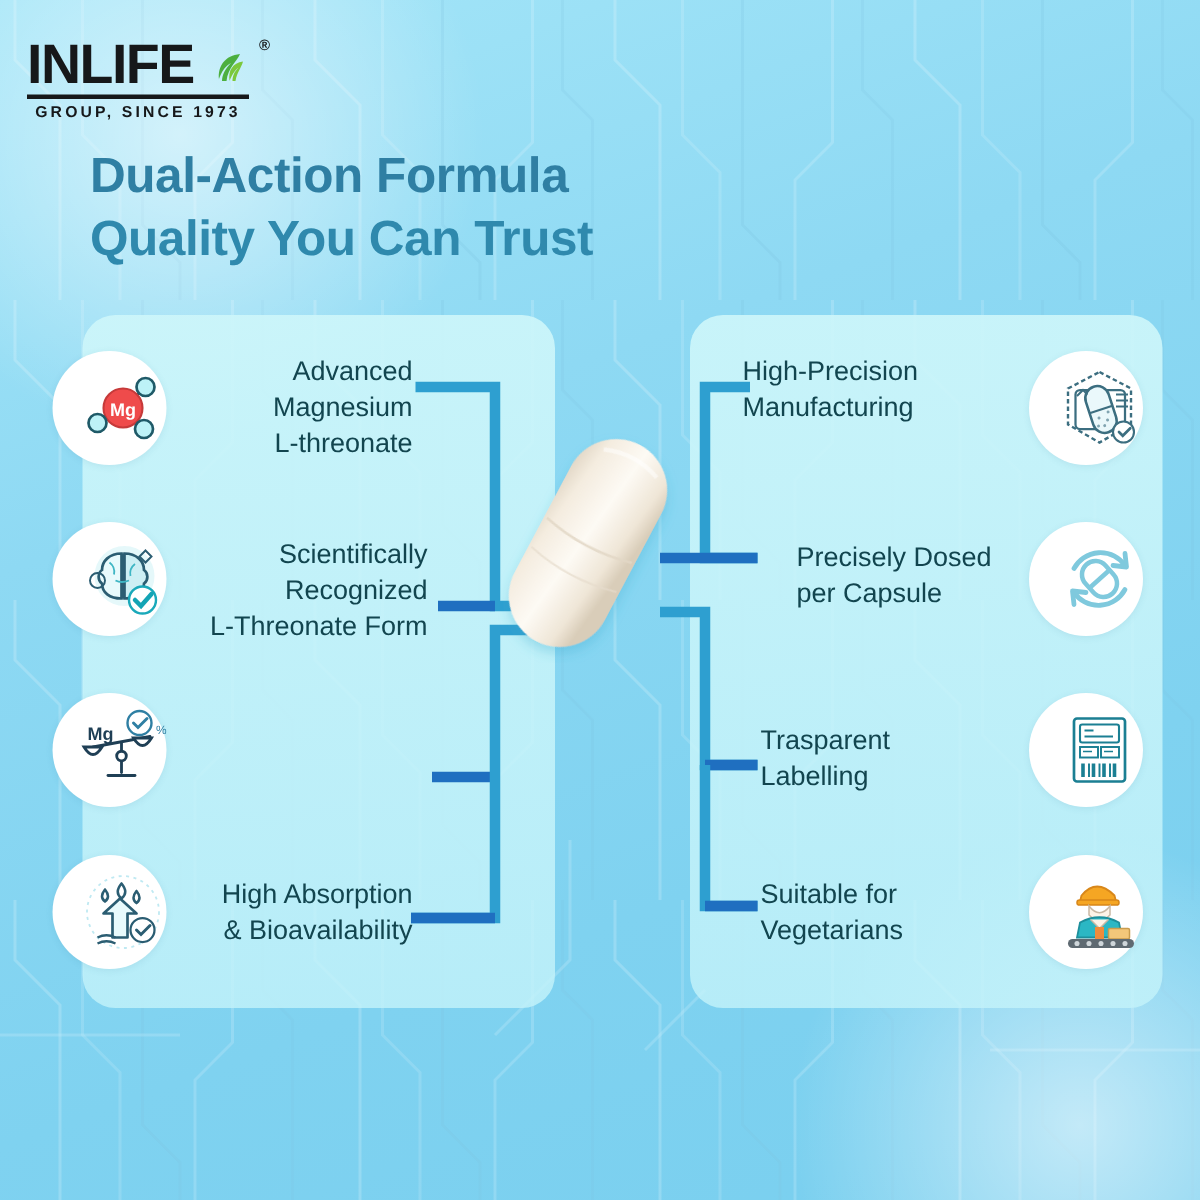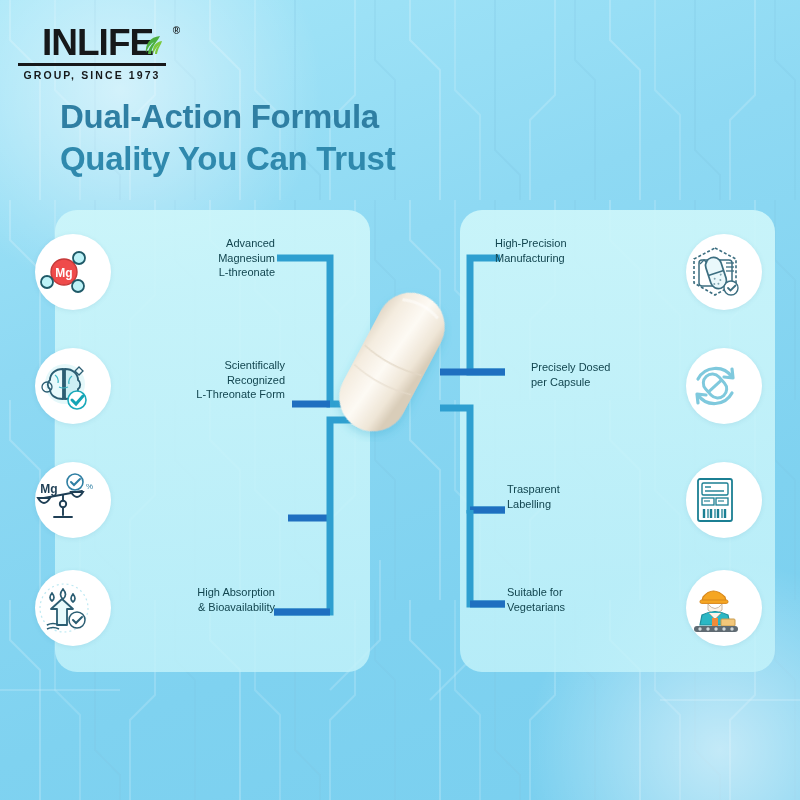--- a/index.html
+++ b/index.html
@@ -20,21 +20,21 @@
   .glow{
     position:absolute;border-radius:50%;pointer-events:none;
     background:radial-gradient(circle,rgba(255,255,255,.55) 0%,rgba(255,255,255,0) 70%);
   }
   
   .logo{position:absolute;left:18px;top:24px;width:150px;}
   .logo-word{
     position:relative;display:flex;align-items:flex-end;
     font-family:"Liberation Sans","DejaVu Sans",sans-serif;
     font-weight:bold;font-size:37px;letter-spacing:-1px;
-    color:#16181a;line-height:1;margin-left:24px;
+    color:#16181a;line-height:1;
   }
   .logo-reg{font-size:10px;font-weight:bold;vertical-align:super;
     position:absolute;right:-11px;top:2px;color:#16181a;}
   .logo-leaf{position:absolute;right:2px;bottom:3px;width:26px;height:26px;}
   .logo-rule{height:2.5px;background:#16181a;margin-top:2px;width:148px;}
   .logo-sub{
     font-size:10.5px;font-weight:bold;letter-spacing:2.1px;
     color:#16181a;margin-top:3px;text-align:center;width:148px;
   }
   .headline{
@@ -46,27 +46,27 @@
   
   .panel{
     position:absolute;border-radius:22px;
     background:linear-gradient(180deg,rgba(205,246,250,.92) 0%,rgba(196,243,250,.80) 100%);
   }
   #panel-left{left:55px;top:210px;width:315px;height:462px;}
   #panel-right{left:460px;top:210px;width:315px;height:462px;}
   
   .bubble{
     position:absolute;width:76px;height:76px;border-radius:50%;
-    background:#ffffff;display:flex;align-items:center;justify-content:flex-start;
+    background:#ffffff;display:flex;align-items:center;justify-content:flex-end;
     box-shadow:0 1px 5px rgba(40,110,140,.10);
   }
   .bubble svg{display:block;}
   
   .feat{
-    position:absolute;font-size:11px;line-height:1.33;
+    position:absolute;font-size:18px;line-height:1.33;
     color:#12454f;font-weight:400;white-space:pre-line;
   }
   .feat.left{text-align:right;}
   .feat.right{text-align:left;}
   
   .wire{position:absolute;pointer-events:none;}
   
   #capsule{
     position:absolute;left:332px;top:282px;width:120px;height:160px;
     pointer-events:none;

